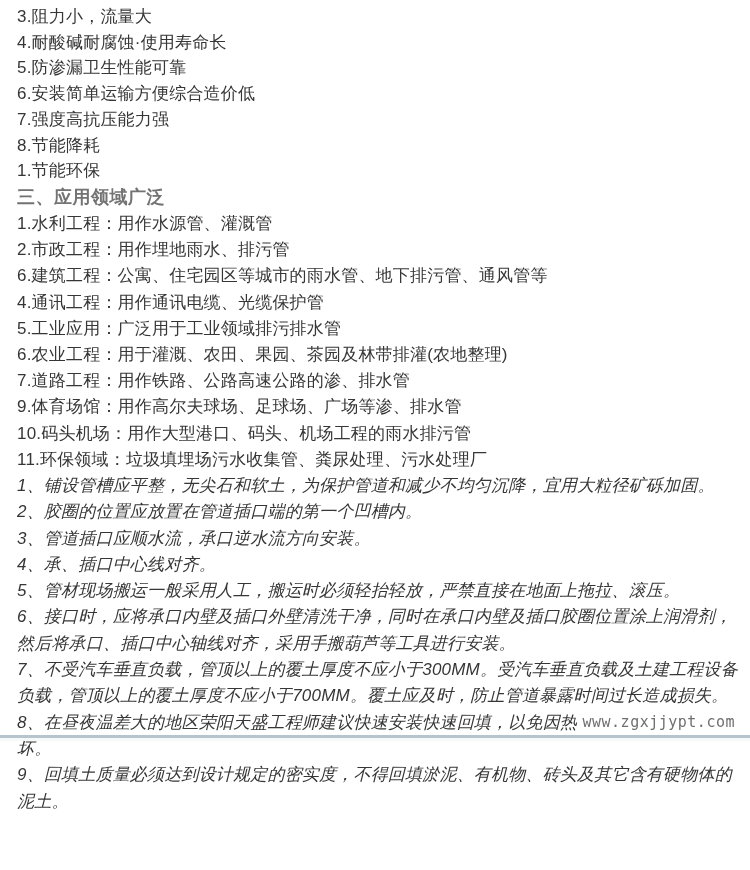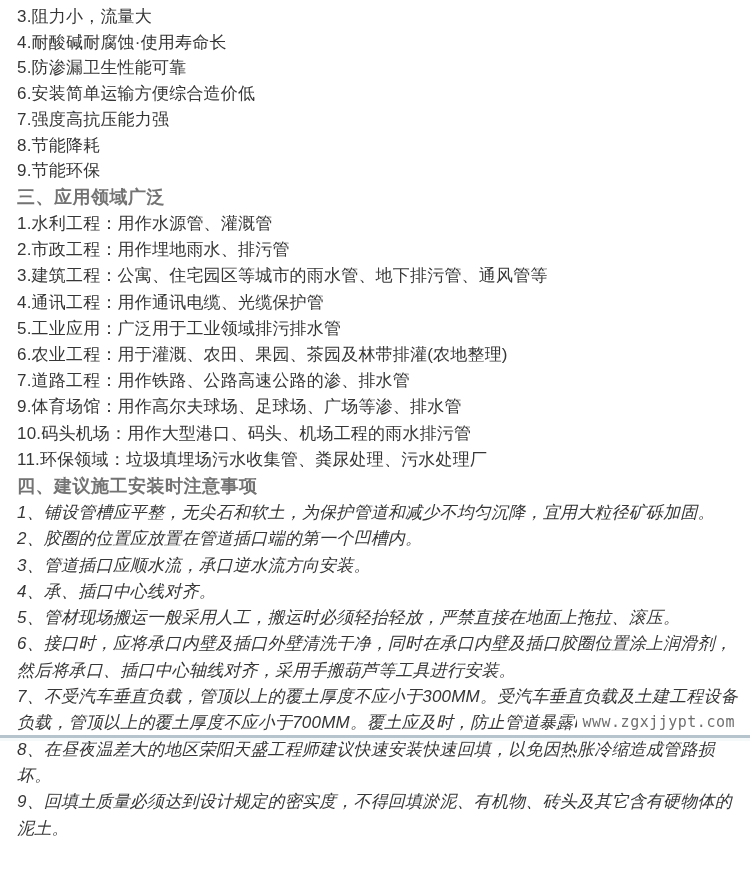--- a/index.html
+++ b/index.html
@@ -84,51 +84,50 @@
         <li class="line">4.耐酸碱耐腐蚀·使用寿命长</li>
 
         <li class="line">5.防渗漏卫生性能可靠</li>
 
         <li class="line">6.安装简单运输方便综合造价低</li>
 
         <li class="line">7.强度高抗压能力强</li>
 
         <li class="line">8.节能降耗</li>
 
-        <li class="line">9.节能环保</li>
+        <li class="line">1.节能环保</li>
       </ul>
 
     <h2 class="heading">三、应用领域广泛</h2>
 
     <ul class="list list-apps">
 
         <li class="line">1.水利工程：用作水源管、灌溉管</li>
 
         <li class="line">2.市政工程：用作埋地雨水、排污管</li>
 
-        <li class="line">3.建筑工程：公寓、住宅园区等城市的雨水管、地下排污管、通风管等</li>
+        <li class="line">6.建筑工程：公寓、住宅园区等城市的雨水管、地下排污管、通风管等</li>
 
         <li class="line">4.通讯工程：用作通讯电缆、光缆保护管</li>
 
         <li class="line">5.工业应用：广泛用于工业领域排污排水管</li>
 
         <li class="line">6.农业工程：用于灌溉、农田、果园、茶园及林带排灌(农地整理)</li>
 
         <li class="line">7.道路工程：用作铁路、公路高速公路的渗、排水管</li>
 
 
         <li class="line">9.体育场馆：用作高尔夫球场、足球场、广场等渗、排水管</li>
 
         <li class="line">10.码头机场：用作大型港口、码头、机场工程的雨水排污管</li>
 
         <li class="line">11.环保领域：垃圾填埋场污水收集管、粪尿处理、污水处理厂</li>
 
       </ul>
 
-    <h2 class="heading">四、建议施工安装时注意事项</h2>
 
     <ul class="list list-install">
 
         <li class="line">1、铺设管槽应平整，无尖石和软土，为保护管道和减少不均匀沉降，宜用大粒径矿砾加固。</li>
 
         <li class="line">2、胶圈的位置应放置在管道插口端的第一个凹槽内。</li>
 
         <li class="line">3、管道插口应顺水流，承口逆水流方向安装。</li>
 
         <li class="line">4、承、插口中心线对齐。</li>

